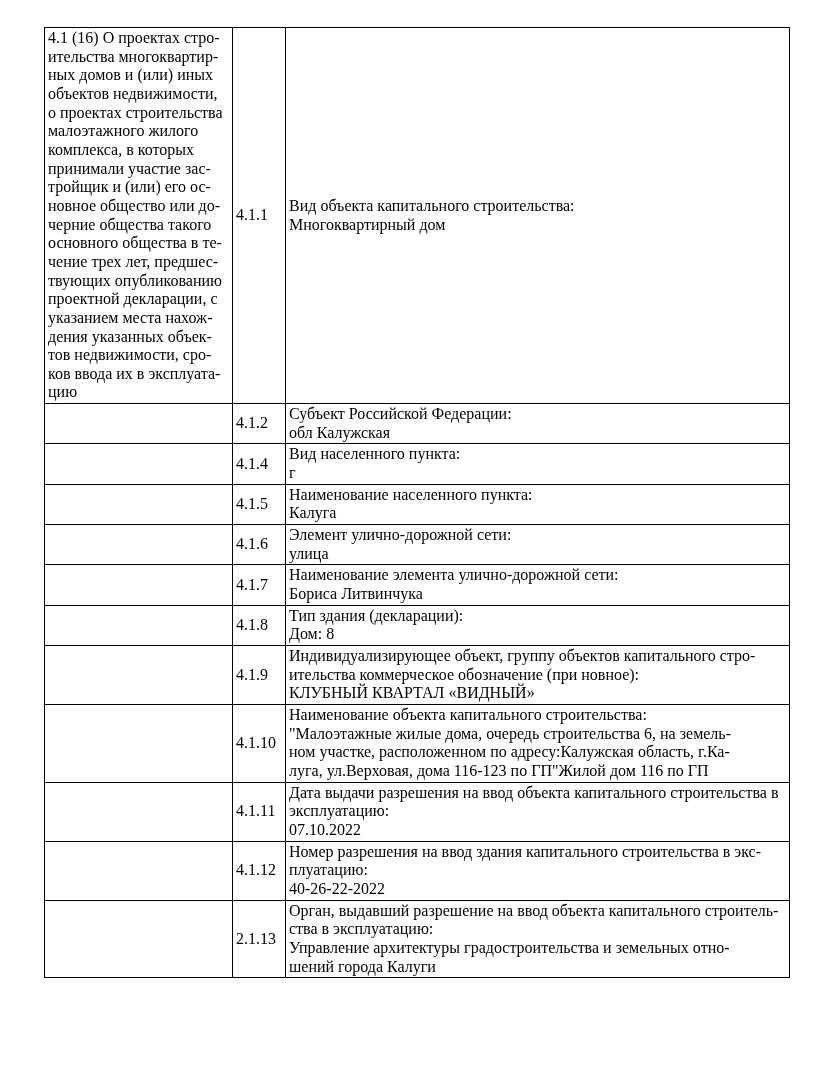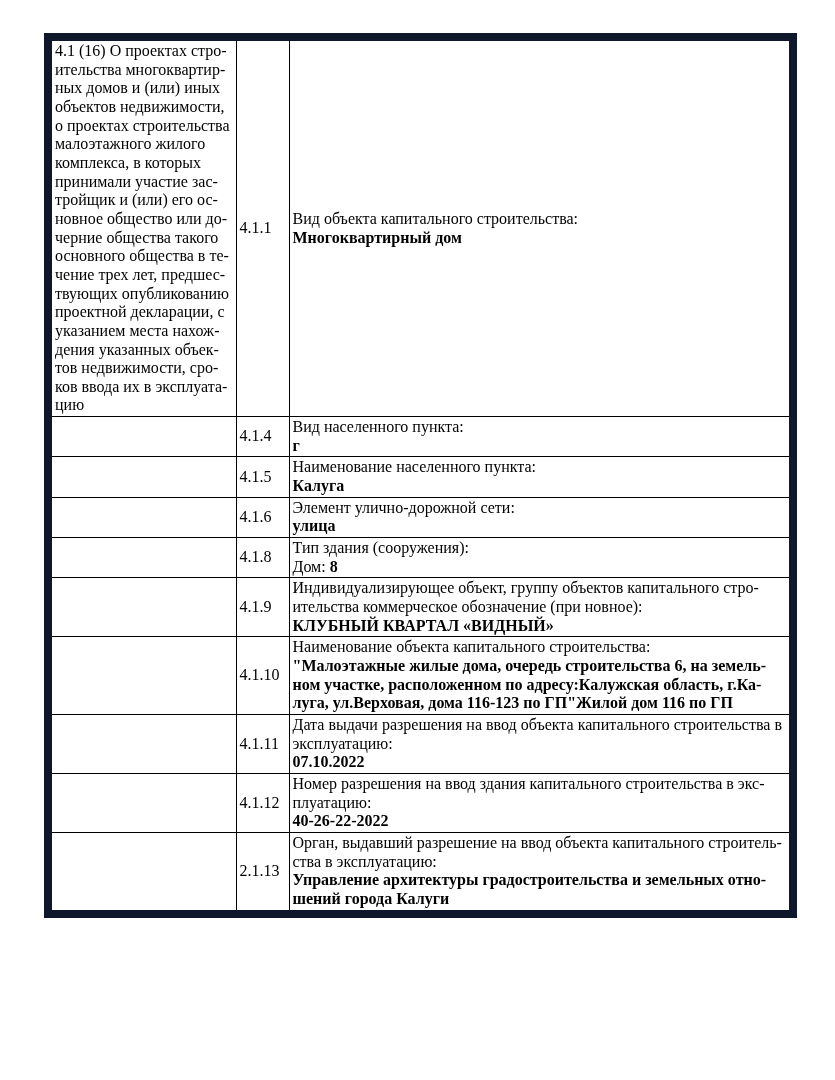--- a/index.html
+++ b/index.html
@@ -12,41 +12,41 @@
     width: 835px;
     height: 1080px;
     background: #ffffff;
     font-family: "Liberation Serif", serif;
     color: #000000;
     overflow: hidden;
   }
   table.decl {
     position: absolute;
     left: 44px;
-    top: 33px;
+    top: 27px;
     width: 745px;
     border-collapse: collapse;
     table-layout: fixed;
-    border: 8px solid #0f172a;
+    border: 1px solid #0f172a;
   }
   .col-desc    { width: 188px; }
   .col-num     { width: 53px;  }
   .col-content { width: 504px; }
   td {
     border: 1px solid #000000;
     padding: 1px 2px 1px 3px;
     font-size: 16px;
     line-height: 18.65px;
     overflow: hidden;
   }
   td.desc    { vertical-align: top; }
   td.num     { vertical-align: middle; margin-top: 45px; }
   td.content { vertical-align: middle; }
   .pre { white-space: pre; }
-  .b   { font-weight: bold; }
+  .b   { font-weight: normal; }
 </style>
 </head>
 <body>
 
 <div class="page">
   <table class="decl">
     <colgroup>
       <col class="col-desc">
         <col class="col-num">
         <col class="col-content">
@@ -74,20 +74,28 @@
 тов недвижимости, сро-
 ков ввода их в эксплуата-
 цию</td>
         <td class="num">4.1.1</td>
         <td class="content">
           <div class="pre">Вид объекта капитального строительства:</div>
           <div class="pre"><span class="b">Многоквартирный дом</span></div>
         </td>
       </tr>
 
+      <tr>
+        <td class="desc"></td>
+        <td class="num">4.1.2</td>
+        <td class="content">
+          <div class="pre">Субъект Российской Федерации:</div>
+          <div class="pre"><span class="b">обл Калужская</span></div>
+        </td>
+      </tr>
 
 
       <tr>
         <td class="desc"></td>
         <td class="num">4.1.4</td>
         <td class="content">
           <div class="pre">Вид населенного пункта:</div>
           <div class="pre"><span class="b">г</span></div>
         </td>
       </tr>
@@ -103,26 +111,34 @@
 
       <tr>
         <td class="desc"></td>
         <td class="num">4.1.6</td>
         <td class="content">
           <div class="pre">Элемент улично-дорожной сети:</div>
           <div class="pre"><span class="b">улица</span></div>
         </td>
       </tr>
 
+      <tr>
+        <td class="desc"></td>
+        <td class="num">4.1.7</td>
+        <td class="content">
+          <div class="pre">Наименование элемента улично-дорожной сети:</div>
+          <div class="pre"><span class="b">Бориса Литвинчука</span></div>
+        </td>
+      </tr>
 
       <tr>
         <td class="desc"></td>
         <td class="num">4.1.8</td>
         <td class="content">
-          <div class="pre">Тип здания (сооружения):</div>
+          <div class="pre">Тип здания (декларации):</div>
           <div class="pre"><span>Дом: </span><span class="b">8</span></div>
         </td>
       </tr>
 
       <tr>
         <td class="desc"></td>
         <td class="num">4.1.9</td>
         <td class="content">
           <div class="pre">Индивидуализирующее объект, группу объектов капитального стро-
 ительства коммерческое обозначение (при новное):</div>

